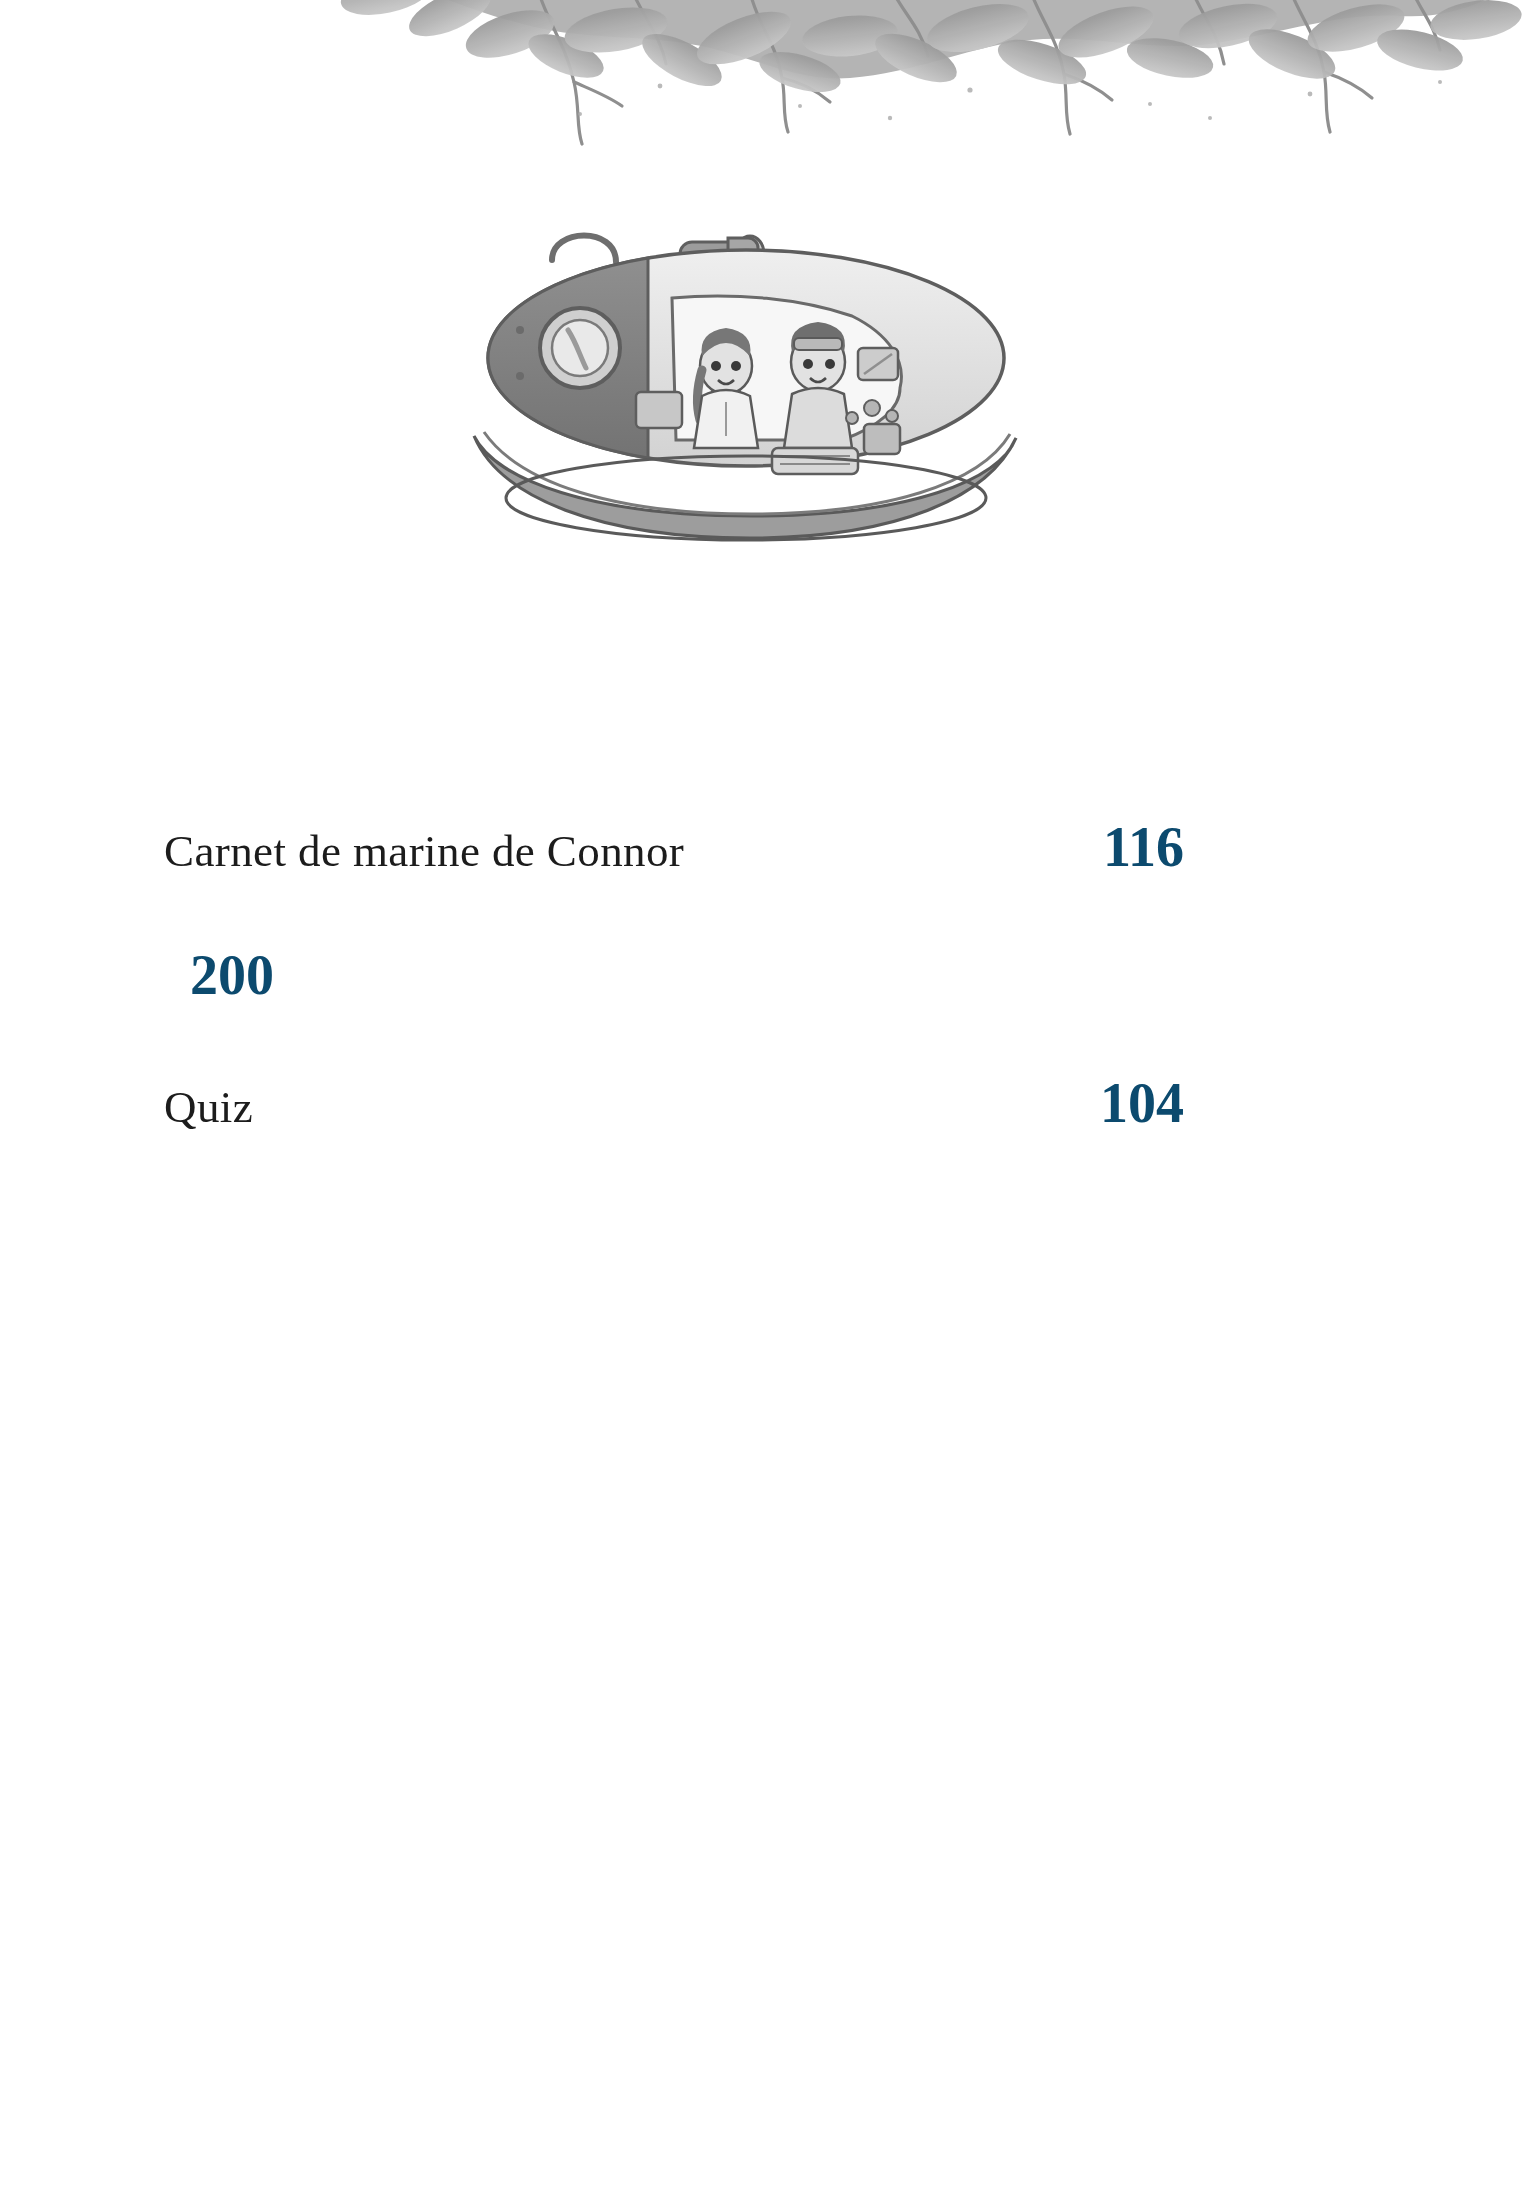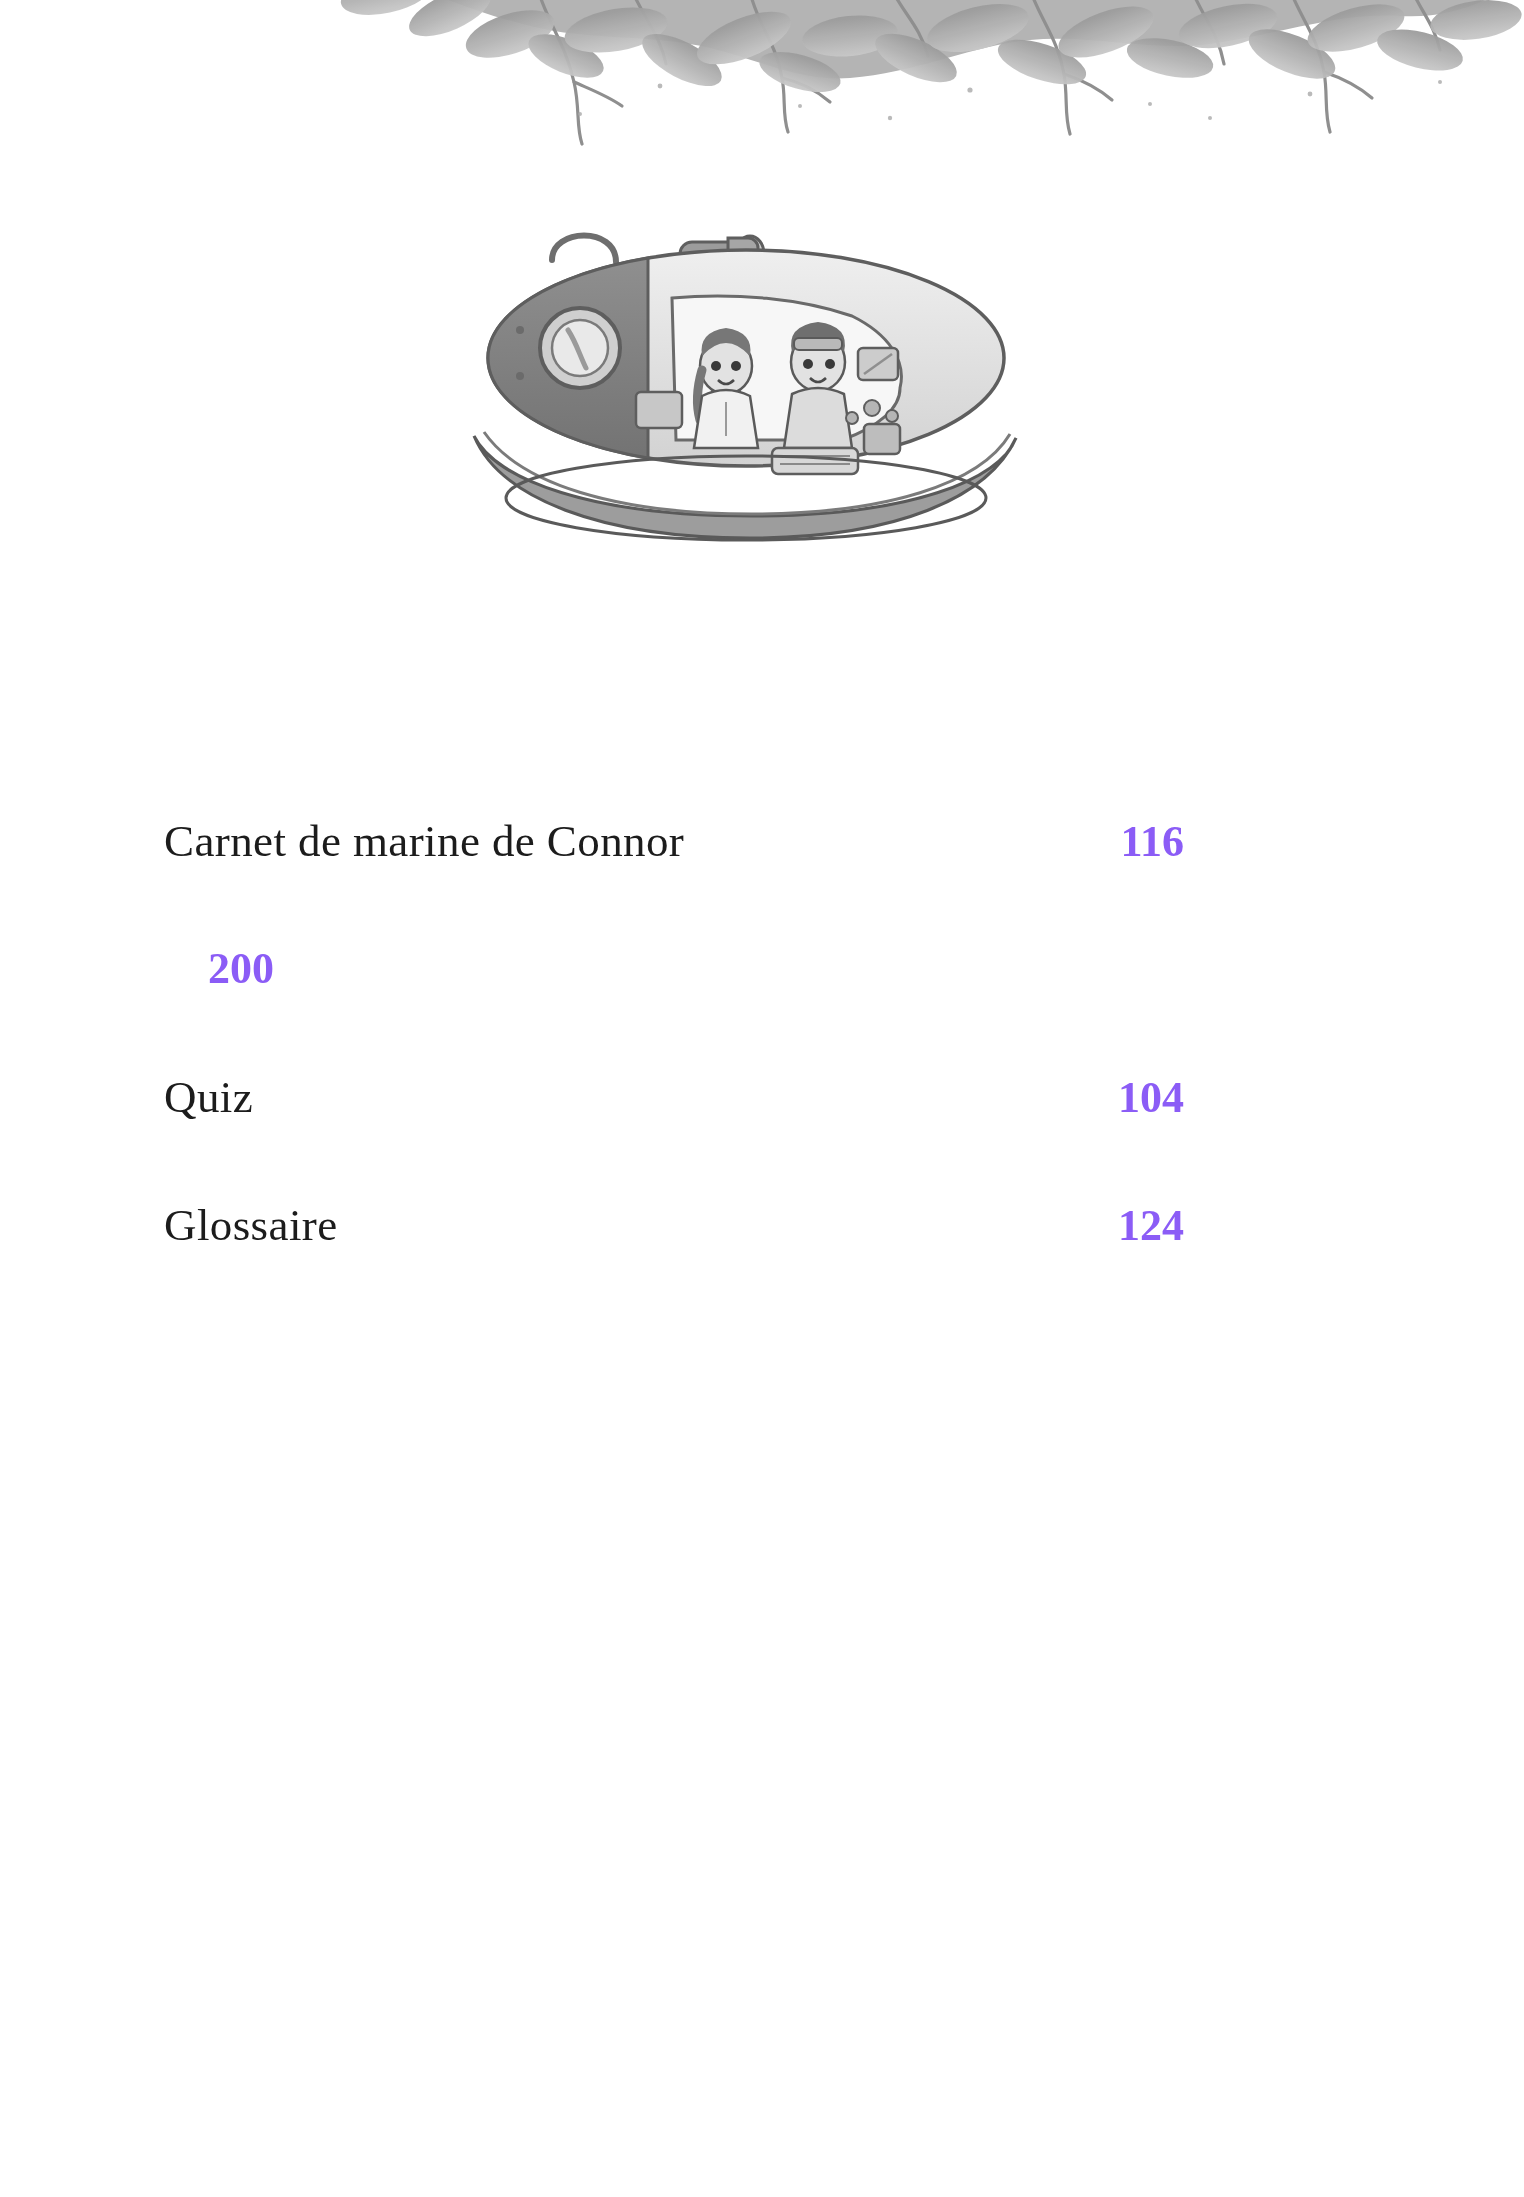--- a/index.html
+++ b/index.html
@@ -63,23 +63,23 @@
   .toc-title {
     font-family: "Liberation Serif", serif;
     font-size: 45px;
     font-weight: 400;
     letter-spacing: 0.4px;
     color: #1c1c1c;
     white-space: nowrap;
   }
   .toc-page {
     font-family: "Liberation Serif", serif;
-    font-size: 44px;
+    font-size: 56px;
     font-weight: 700;
-    color: #8b5cf6;
+    color: #0c4a6e;
     min-width: 110px;
     text-align: right;
     margin-right: 100px;
   }
 </style>
 </head>
 <body>
 
 <div class="page">
 
@@ -238,20 +238,16 @@
 
     <div class="toc-row">
       <span class="toc-page">200</span>
     </div>
 
     <div class="toc-row">
       <span class="toc-title">Quiz</span>
       <span class="toc-page">104</span>
     </div>
 
-    <div class="toc-row">
-      <span class="toc-title">Glossaire</span>
-      <span class="toc-page">124</span>
-    </div>
 
   </div>
 
 </div>
 
 </body></html>

